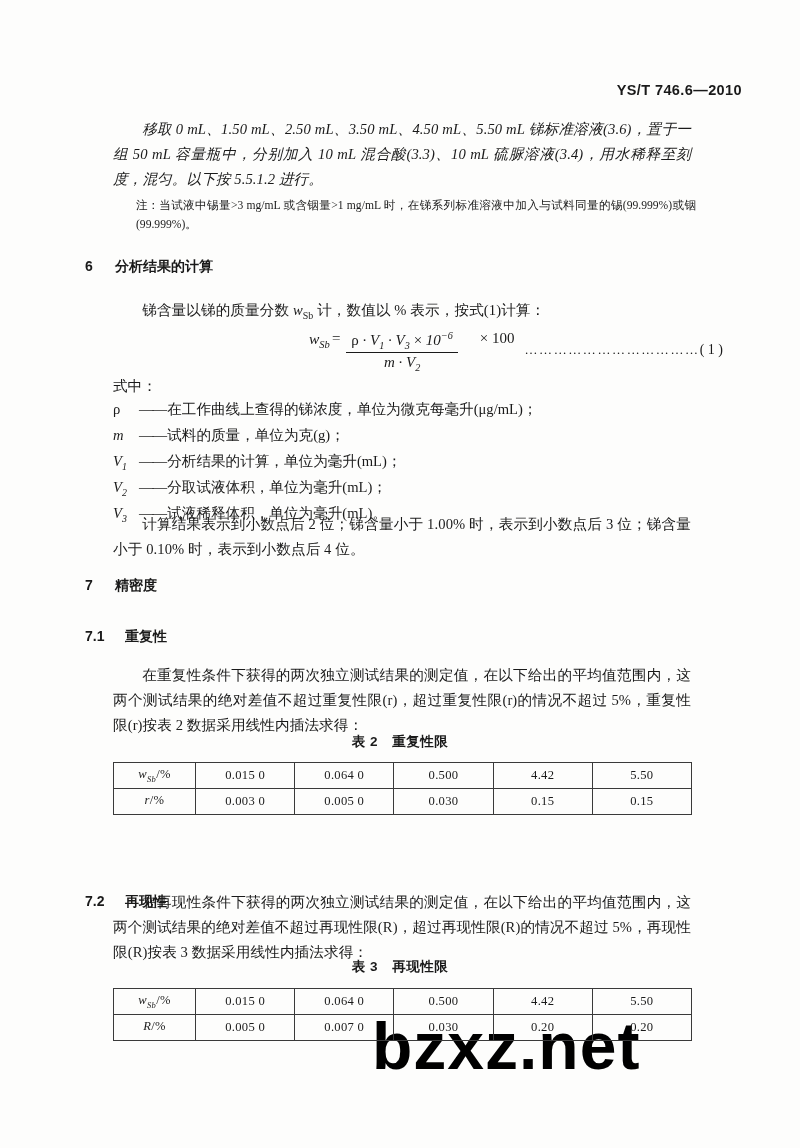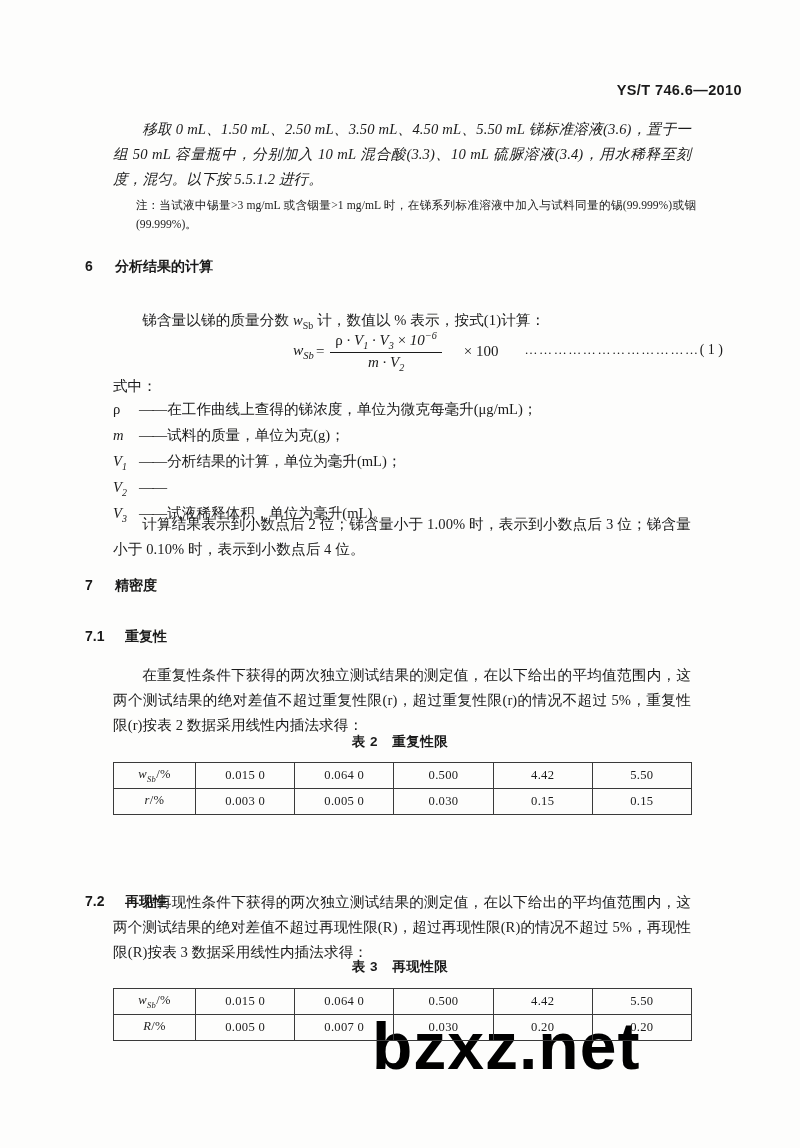--- a/index.html
+++ b/index.html
@@ -94,24 +94,23 @@
   
   .formula-row {
     position: absolute;
     left: 113px;
     width: 610px;
     height: 46px;
     font-size: 15px;
   }
   .formula {
     position: absolute;
-    left: 180px;
+    left: 196px;
     top: 0;
     display: flex;
-    align-items: center;
     font-style: italic;
   }
   .formula .lhs {
     font-style: italic;
     font-size: 15.5px;
     margin-right: 2px;
   }
   .formula .eq { font-style: normal; margin-right: 3px; }
   .frac {
     display: inline-flex;
@@ -233,21 +232,21 @@
 
     <div class="note" style="top:196px;">
       <span class="note-lead">注：</span>
       <span>当试液中锡量&gt;3 mg/mL 或含铟量&gt;1 mg/mL 时，在锑系列标准溶液中加入与试料同量的锡(99.999%)或铟(99.999%)。</span>
     </div>
 
     <div class="clause" style="top:258px;">
       <span class="num">6</span><span>分析结果的计算</span>
     </div>
 
-    <div class="para indent" style="top:308px;">
+    <div class="para indent" style="top:298px;">
       <span>锑含量以锑的质量分数 </span><span class="ital">w</span><sub>Sb</sub><span> 计，数值以 % 表示，按式(1)计算：</span>
     </div>
 
     <div class="formula-row" style="top:330px;">
       <div class="formula">
         <span class="lhs"><span>w</span><sub>Sb</sub></span>
         <span class="eq">=</span>
         <span class="frac">
           <span class="num-part">
             <span style="font-style:normal;">ρ</span> · <span class="ital">V</span><sub>1</sub> · <span class="ital">V</span><sub>3</sub> <span style="font-style:normal;">×</span> 10<sup>−6</sup>
@@ -277,20 +276,21 @@
           <span>试料的质量，单位为克(g)；</span>
       </div>
       <div class="defrow">
         <span class="defsym"><span class="ital">V</span><sub>1</sub></span>
           <span class="defdash">——</span>
           <span>分析结果的计算，单位为毫升(mL)；</span>
       </div>
       <div class="defrow">
         <span class="defsym"><span class="ital">V</span><sub>2</sub></span>
           <span class="defdash">——</span>
+          <span>分取试液体积，单位为毫升(mL)；</span>
       </div>
       <div class="defrow">
         <span class="defsym"><span class="ital">V</span><sub>3</sub></span>
           <span class="defdash">——</span>
           <span>试液稀释体积，单位为毫升(mL)。</span>
       </div>
     </div>
 
     <div class="para indent" style="top:512px;">计算结果表示到小数点后 2 位；锑含量小于 1.00% 时，表示到小数点后 3 位；锑含量小于 0.10% 时，表示到小数点后 4 位。</div>
 

